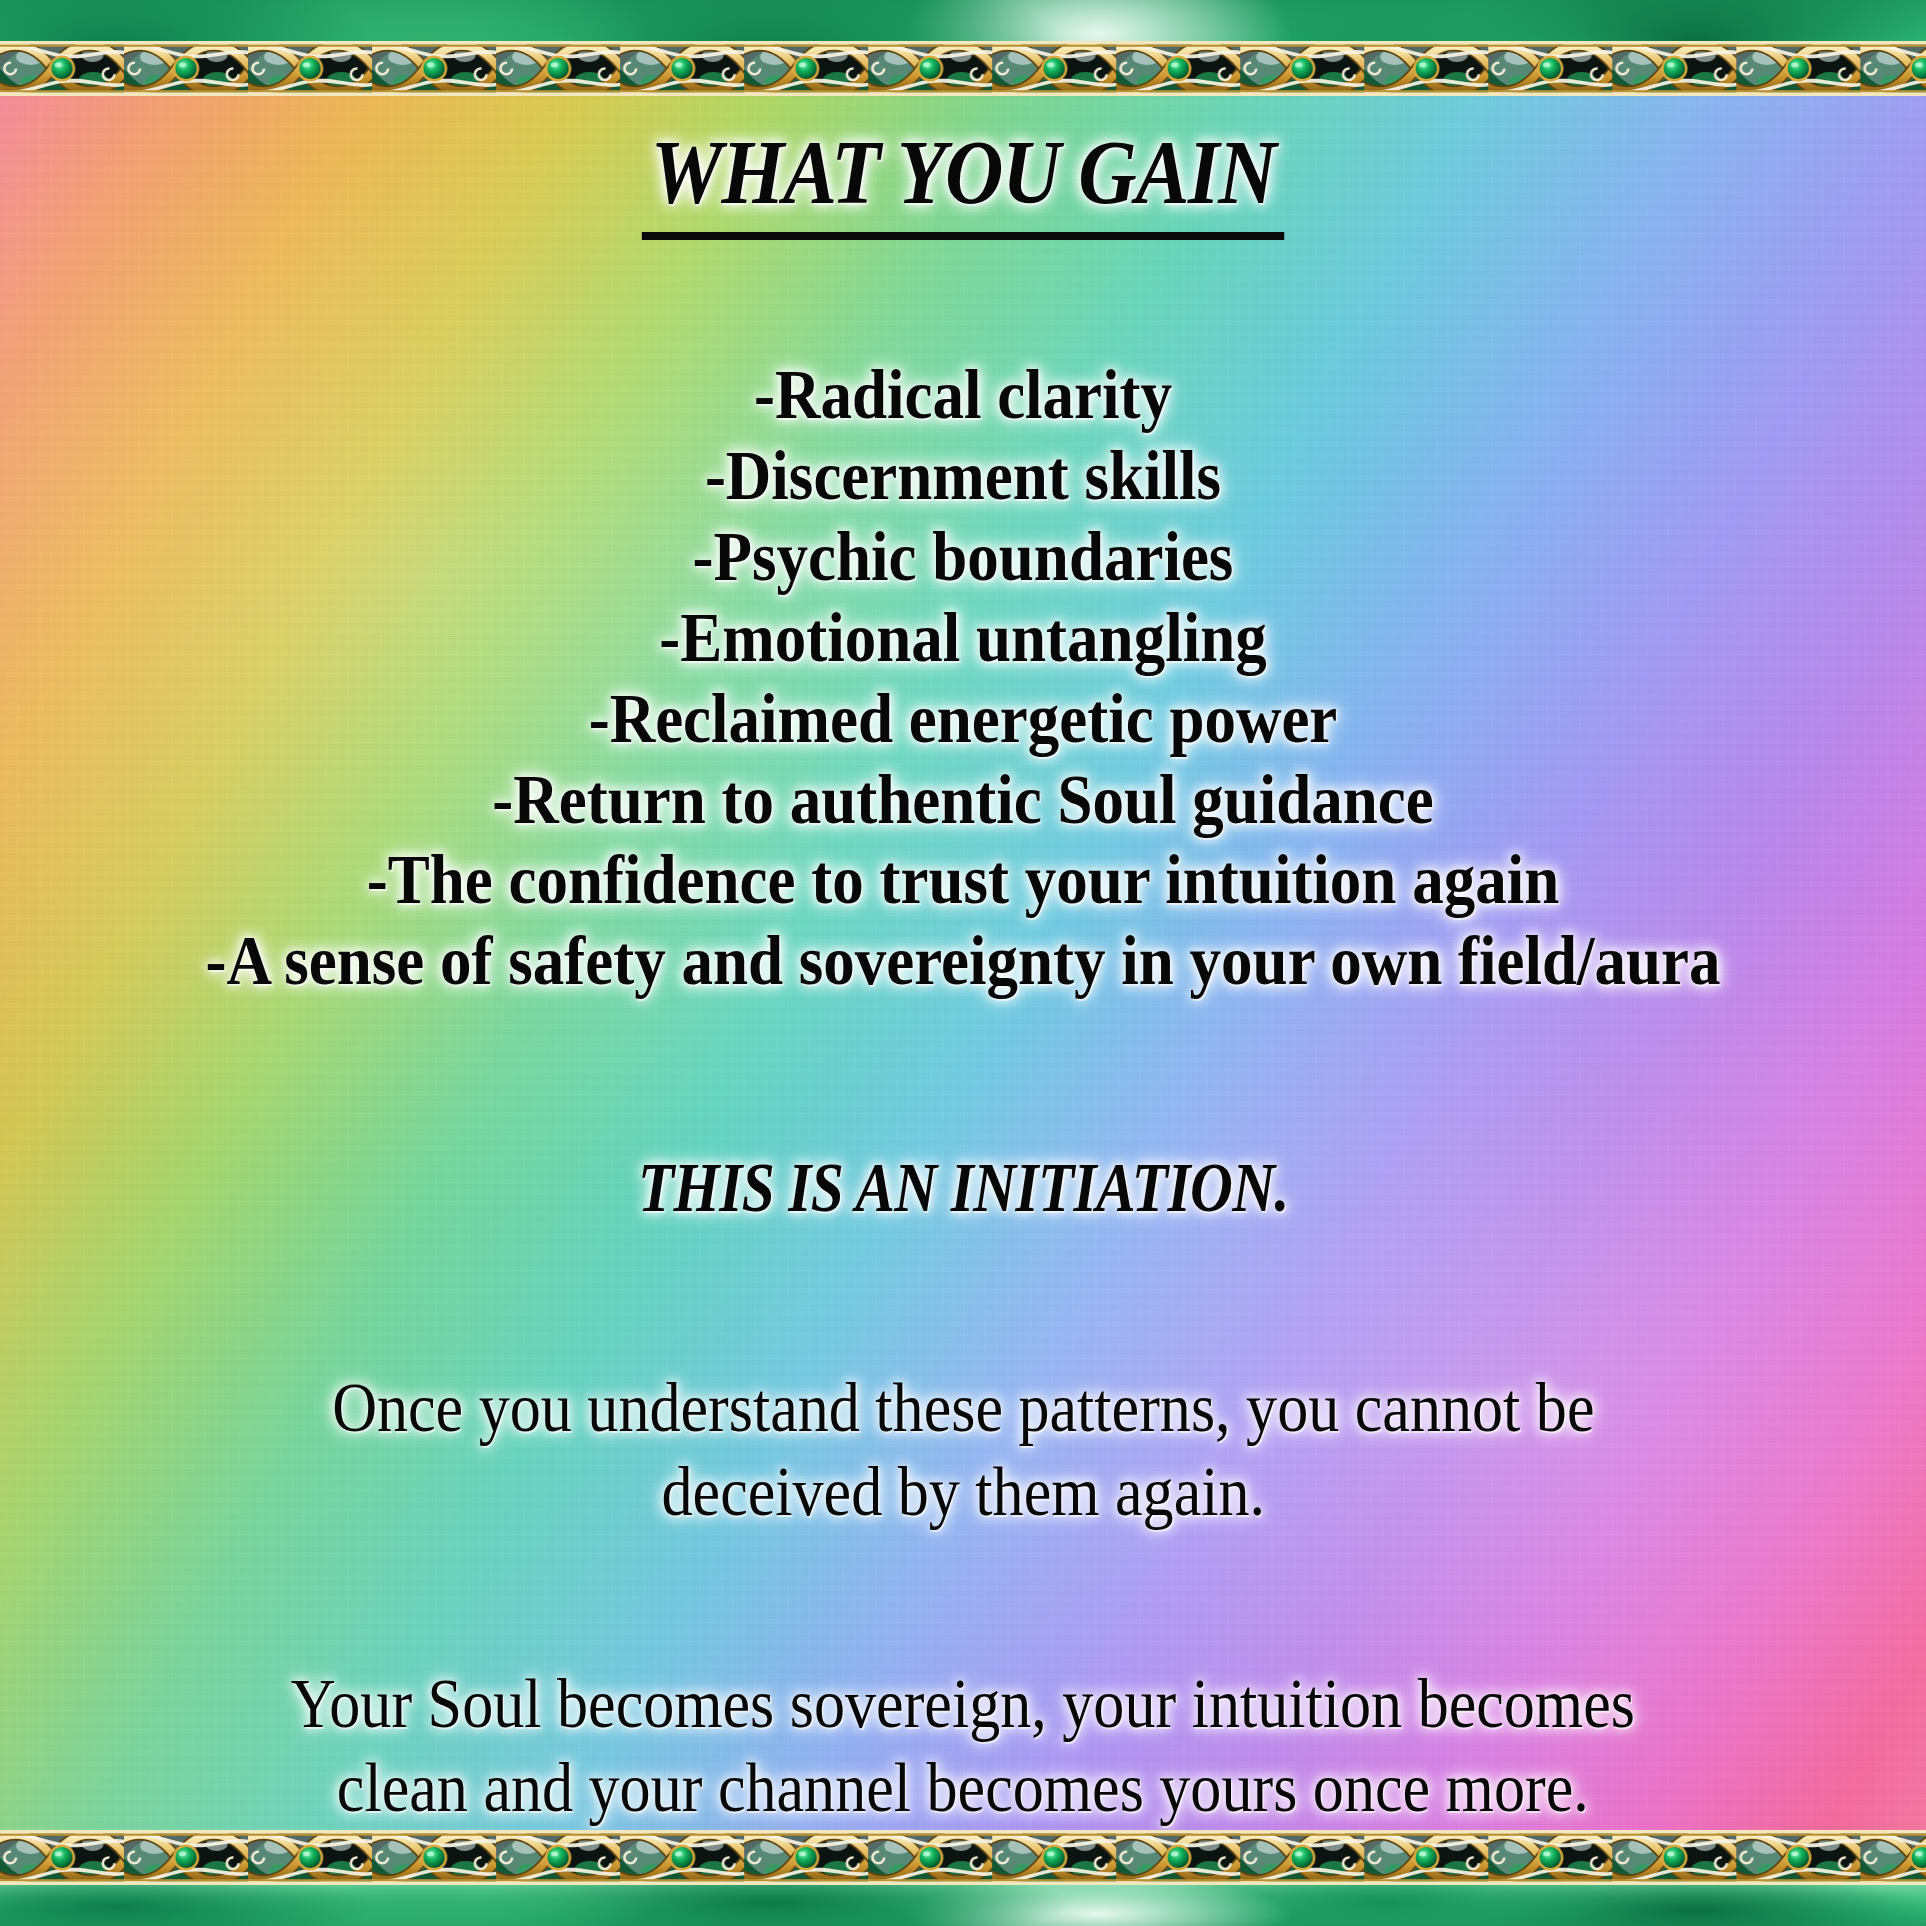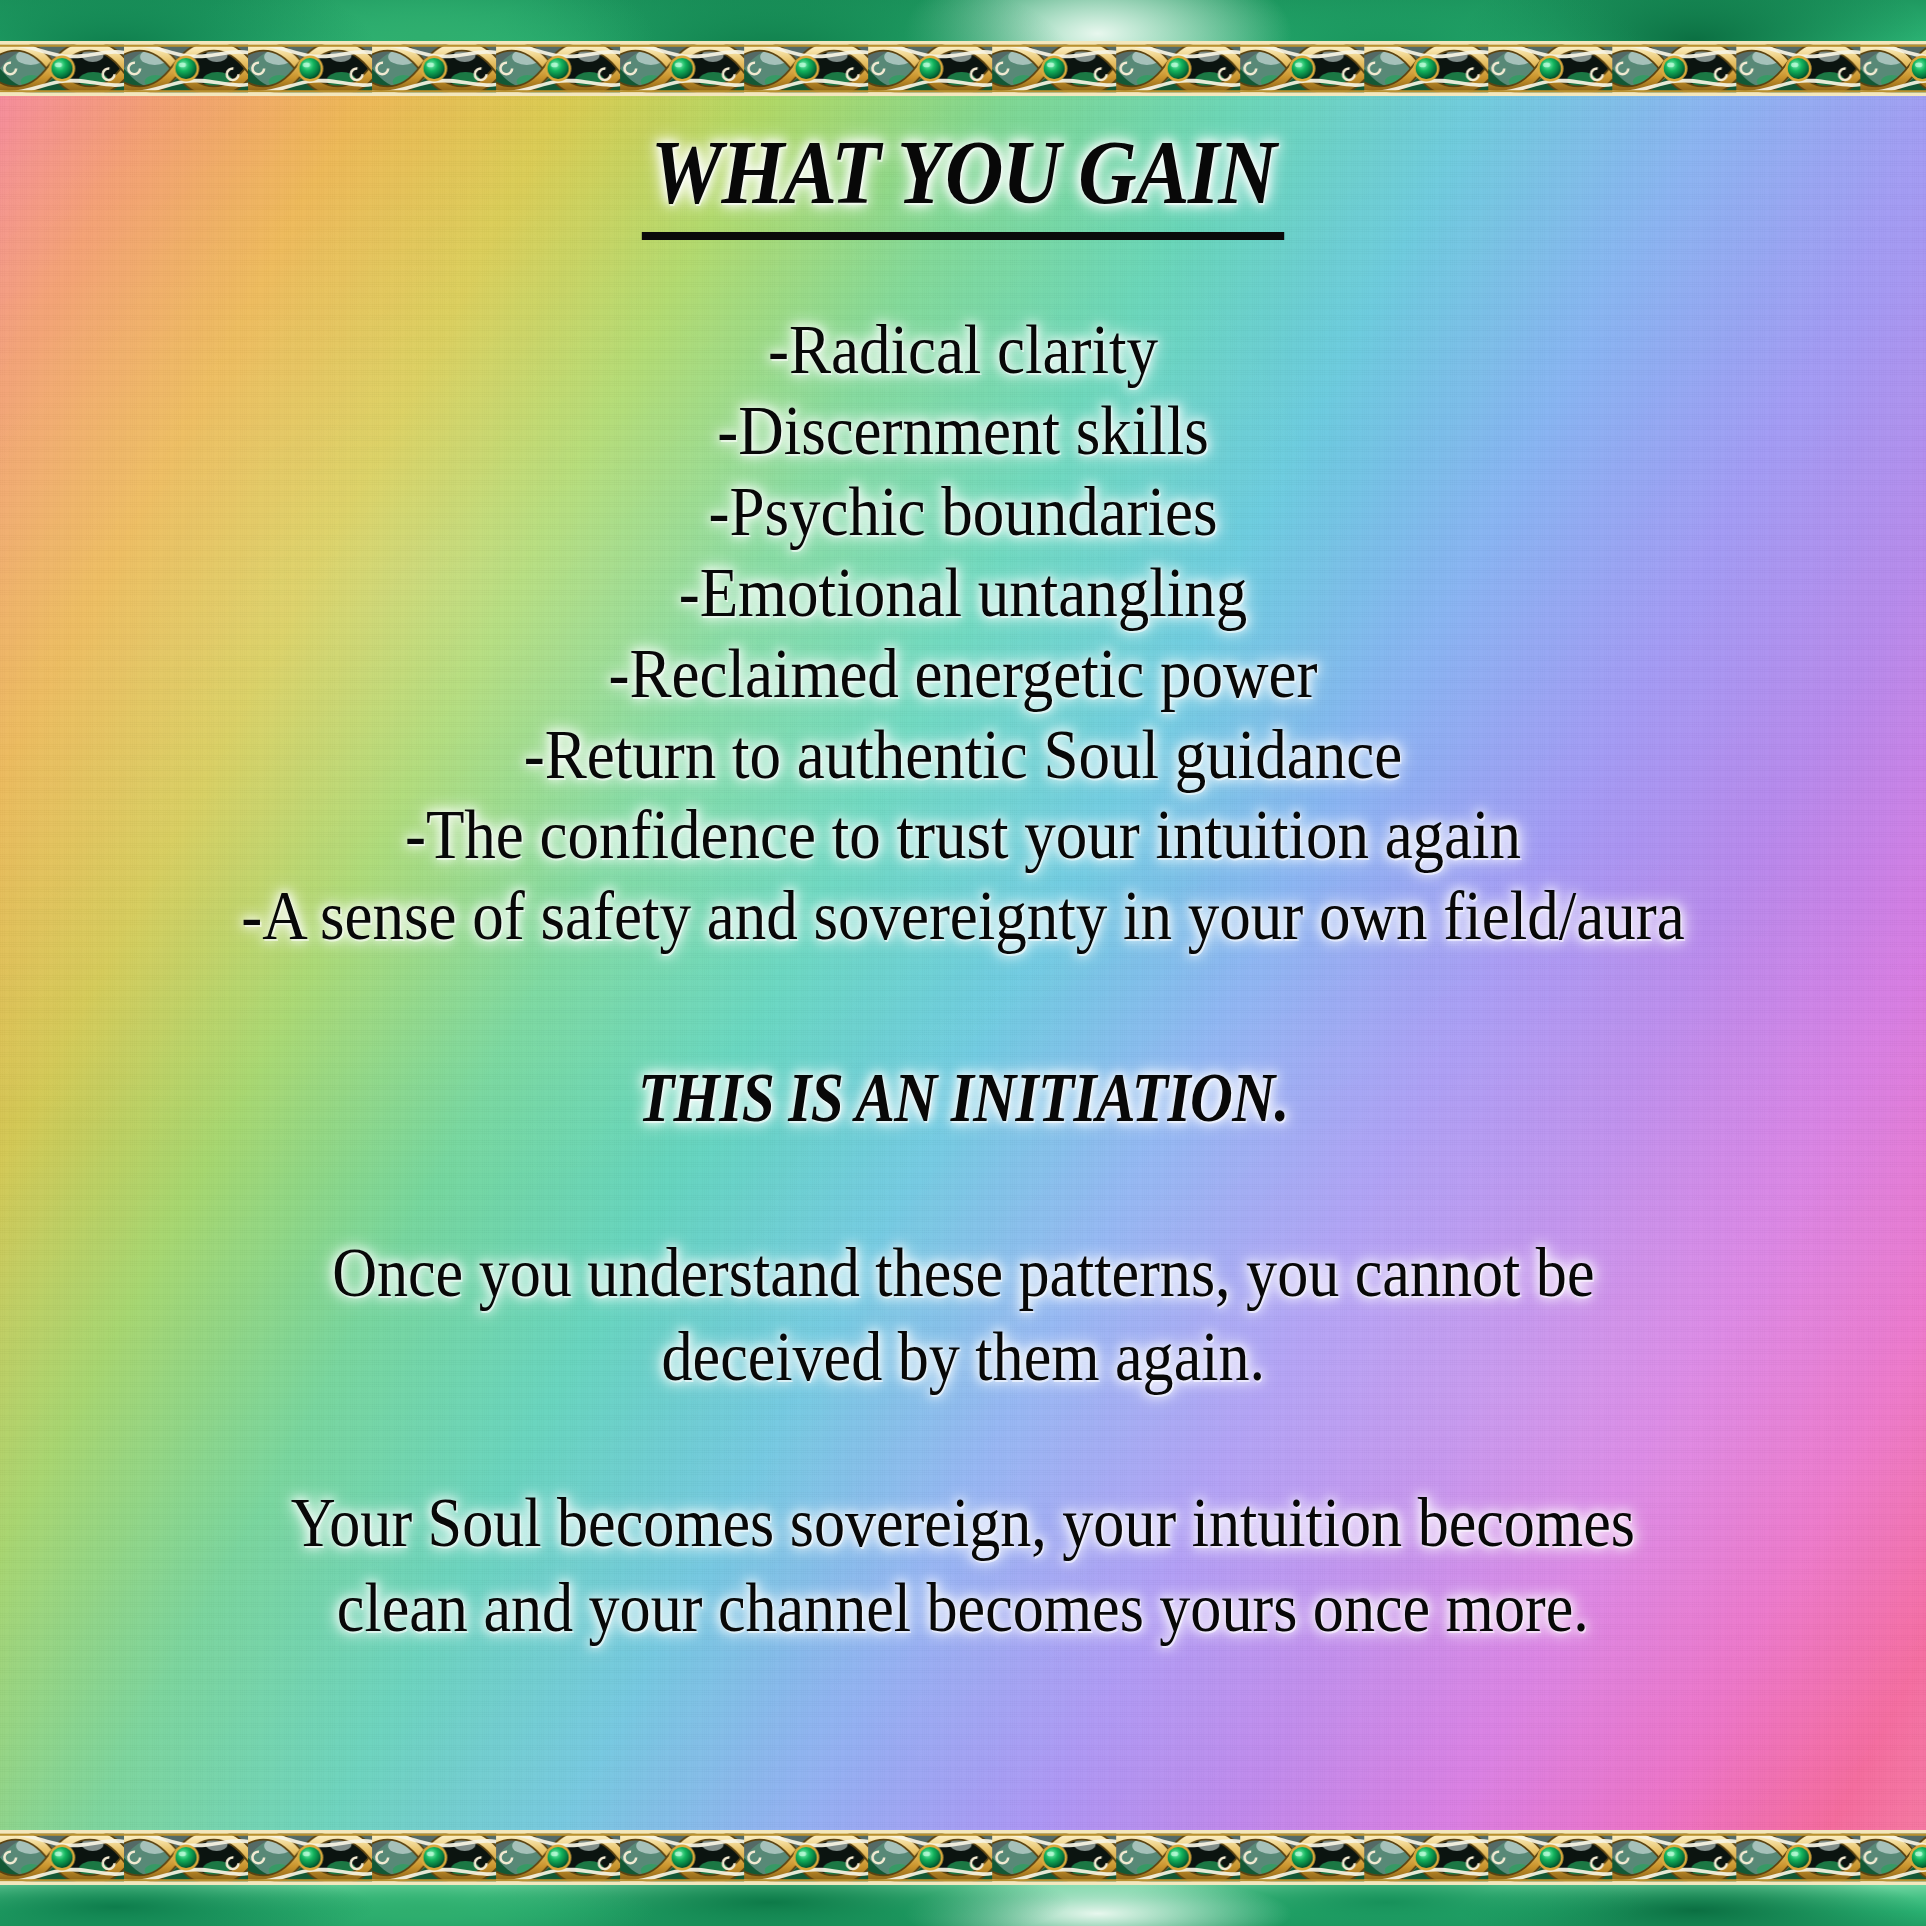--- a/index.html
+++ b/index.html
@@ -122,20 +122,21 @@
   .content {
     position: absolute;
     left: 0;
     right: 0;
     top: 96px;
     bottom: 96px;
     display: flex;
     flex-direction: column;
     align-items: center;
     text-align: center;
+    justify-content: space-between;
   }
 
   .glow {
     color: #080808;
     text-shadow:
        0 0 10.2px #ffffff,
        0 0 16px #ffffff,
        0 0 22px rgba(255,255,255,.85),
        1.5px 2.2px 0 rgba(255,255,255,.55);
   }
@@ -154,20 +155,21 @@
     display: inline-block;
     white-space: nowrap;
   }
 
   .gain-list {
     list-style: none;
     margin: 16px;
     padding: 0;
     margin-top: 70px;
     width: 100%;
+    font-weight: bold;
   }
   .gain-list li {
     font-size: 70px;
     line-height: 1.155;
     letter-spacing: 0px;
     transform: scaleX(.9);
     white-space: nowrap;
   }
 
   .initiation {

